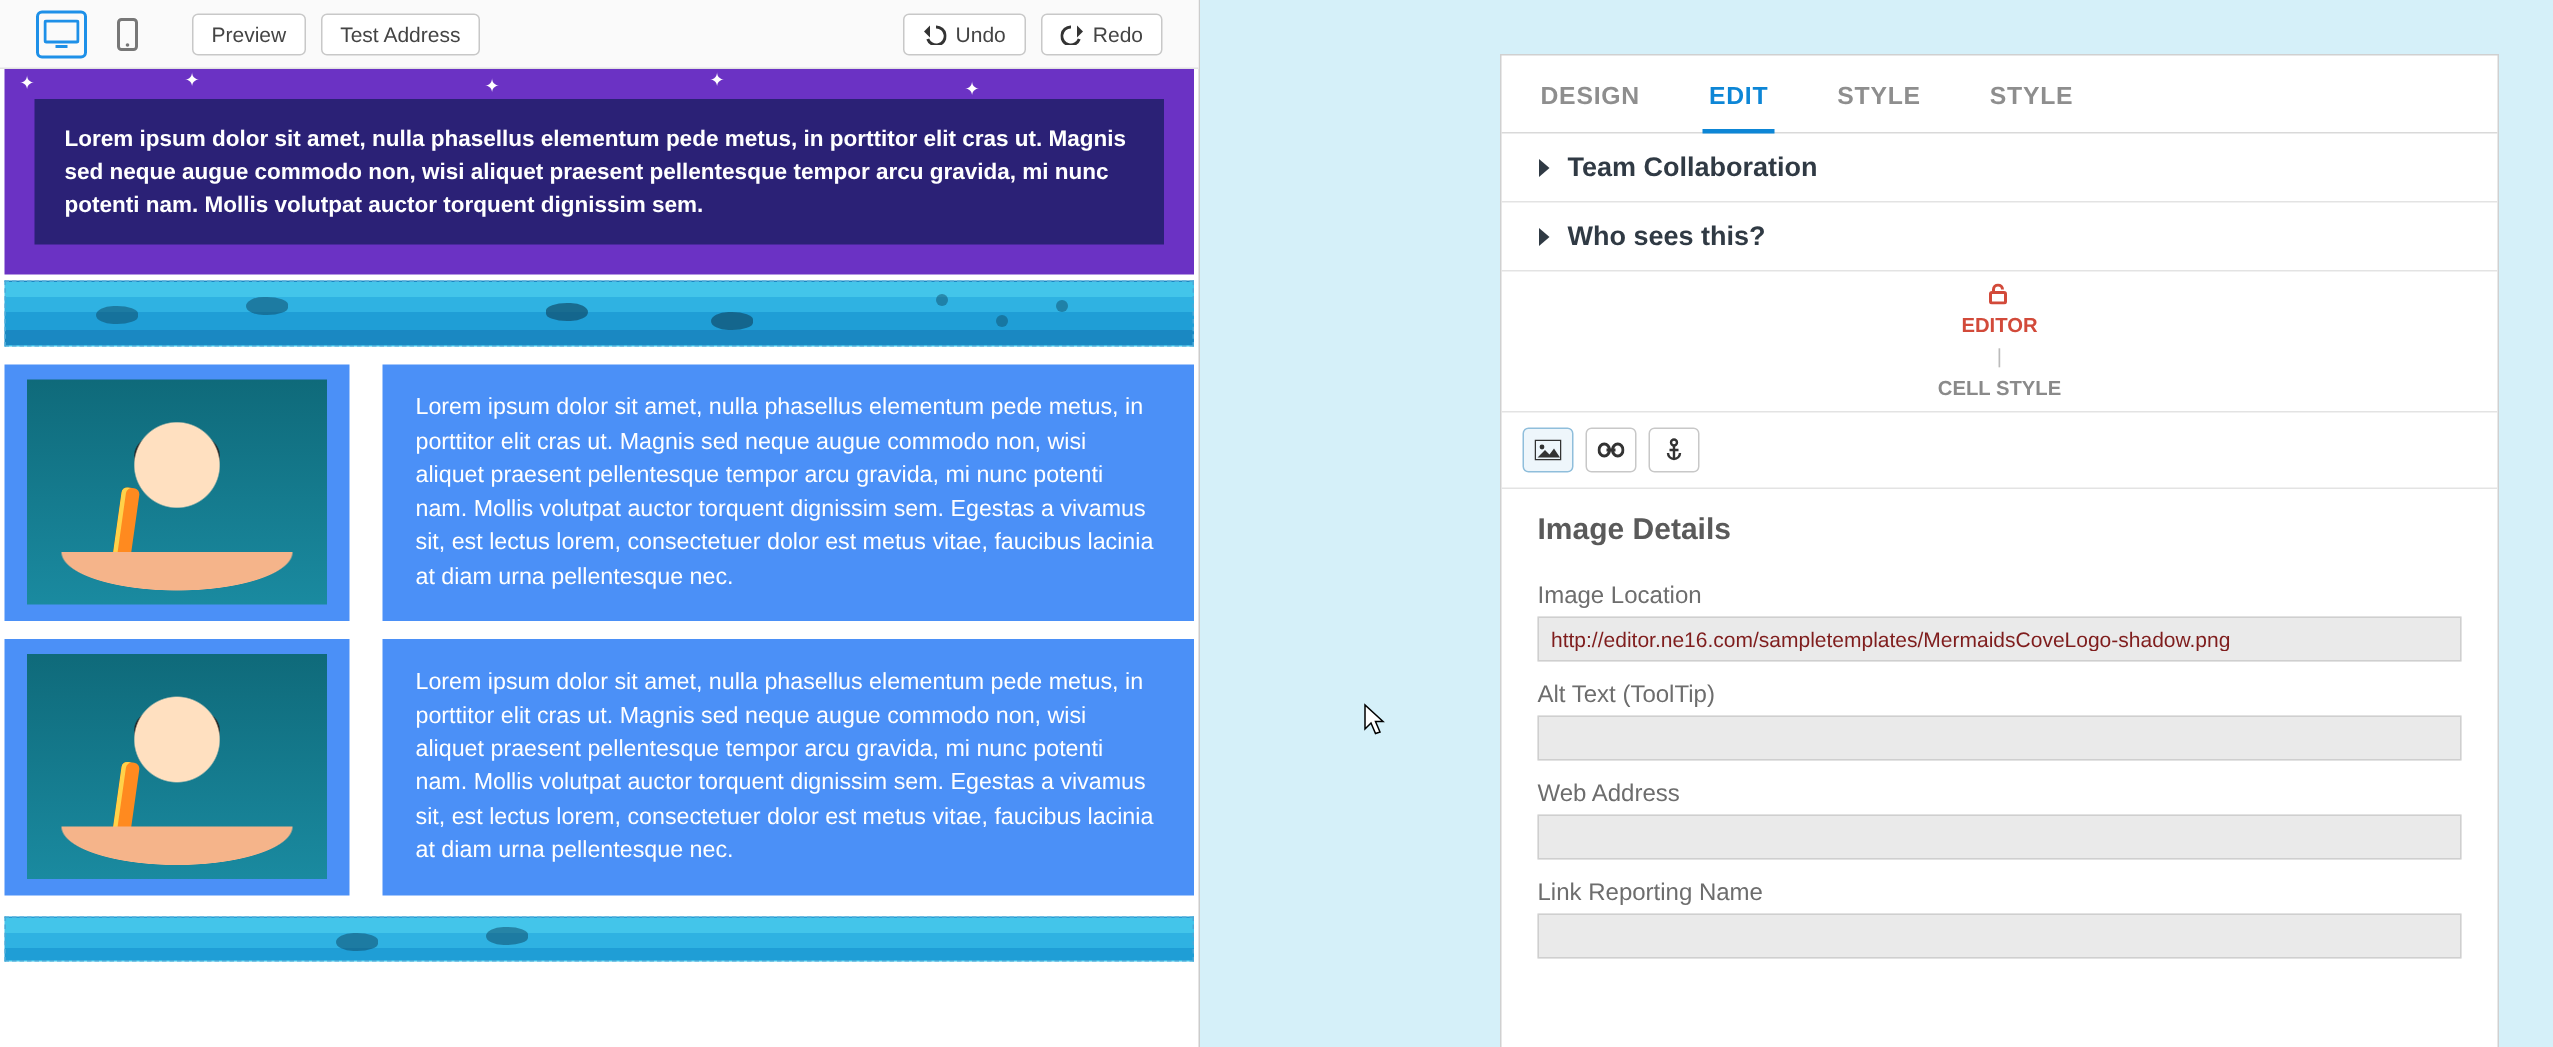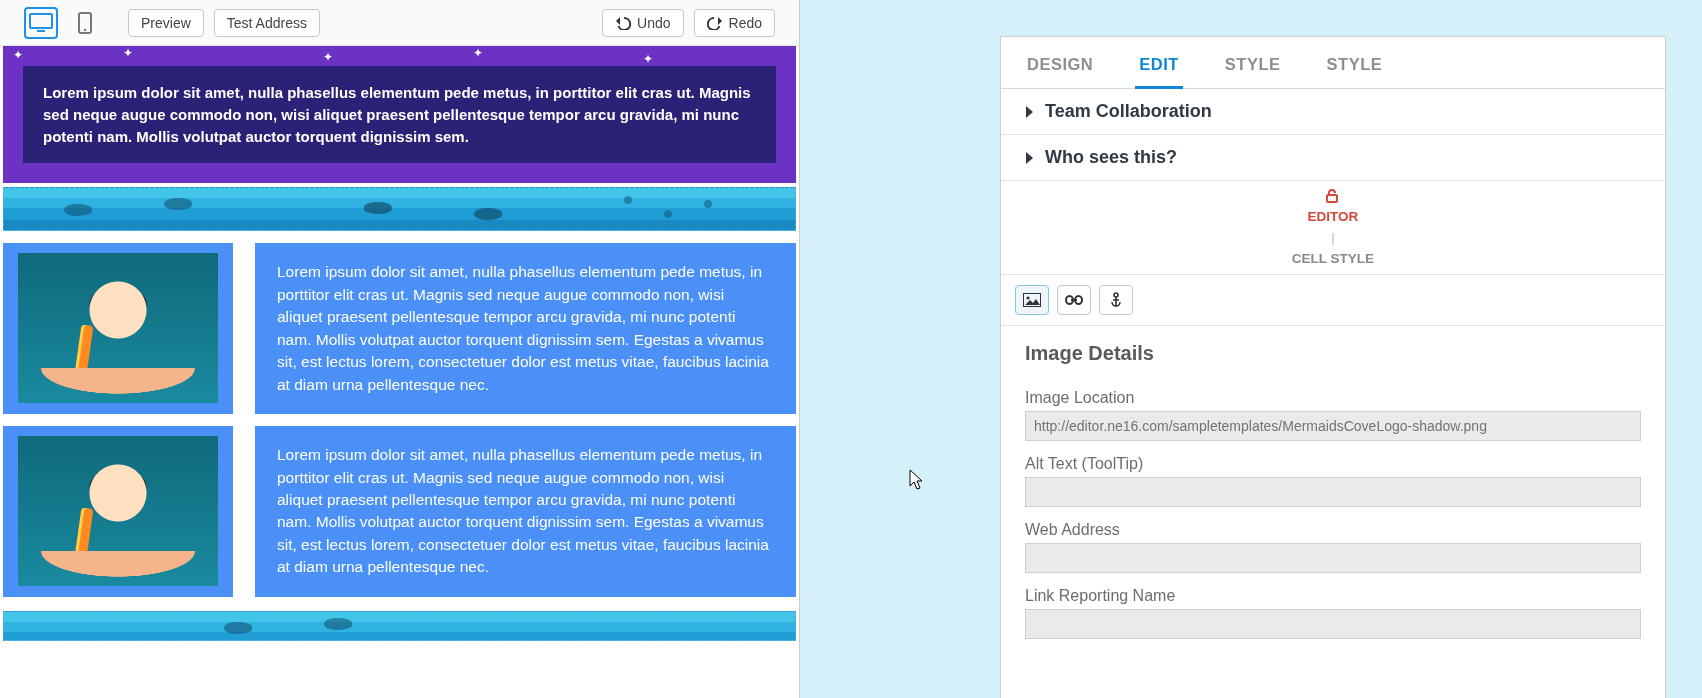--- a/index.html
+++ b/index.html
@@ -254,21 +254,21 @@
   .field-label{
     font-size: 16px; color:#6d6d6d; margin-bottom:4px; display:block;
   }
   .field-input{
     width:100%;
     height:30px;
     background:#eaeaea;
     border:1px solid #cfcfcf;
     padding: 4px 8px;
     font-size:14px;
-    color:#737373;
+    color:#7f1d1d;
   }
 
   
   svg { display:block; }
 </style>
 </head>
 <body>
 
 <div class="app">
 

